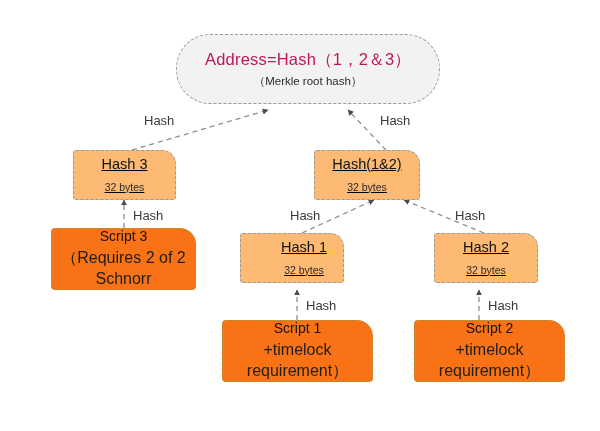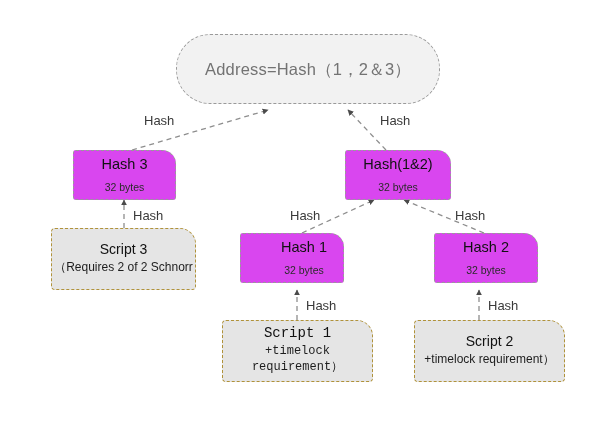--- a/index.html
+++ b/index.html
@@ -37,60 +37,61 @@
     z-index: 3;
   }
   
   .root-node {
     background: #f2f2f2;
     border: 1.6px dashed #9a9a9a;
     border-radius: 34px;
   }
   .root-title {
     font-size: 16.5px;
-    color: #737373;
+    color: #be185d;
     letter-spacing: 0.2px;
     line-height: 1.15;
   }
   .root-sub {
     font-size: 11.5px;
     color: #2a2a2a;
     margin-top: 6px;
     line-height: 1.15;
   }
   
   .hash-node {
-    background: #d946ef;
+    background: #fdba74;
     border: 1.4px dashed #9a9a9a;
     border-radius: 3px 14px 3px 3px;
+    text-decoration: underline;
   }
   .hash-title {
     font-size: 14.5px;
     color: #111111;
     line-height: 1.1;
   }
   .hash-sub {
     font-size: 10.5px;
     color: #2b2b2b;
     margin-top: 9px;
     line-height: 1.1;
   }
   
   .script-node {
-    background: #e5e5e5;
+    background: #f97316;
     border: 1.4px dashed #b0923a;
     border-radius: 4px 16px 4px 4px;
   }
   .script-title {
     font-size: 14px;
     color: #111111;
     line-height: 1.1;
   }
   .script-sub {
-    font-size: 12px;
+    font-size: 16px;
     color: #1d1d1d;
     margin-top: 2px;
     line-height: 1.32;
   }
   
   .edge-label {
     position: absolute;
     font-size: 13px;
     color: #3a3a3a;
     white-space: nowrap;
@@ -119,28 +120,29 @@
 
     <path d="M484,233 L404,200" fill="none" stroke="#8e8e8e" stroke-width="1.3" stroke-dasharray="5,4" marker-end="url(#arrowhead)"></path>
 
     <path d="M297,320 L297,290" fill="none" stroke="#8e8e8e" stroke-width="1.3" stroke-dasharray="5,4" marker-end="url(#arrowhead)"></path>
 
     <path d="M479,320 L479,290" fill="none" stroke="#8e8e8e" stroke-width="1.3" stroke-dasharray="5,4" marker-end="url(#arrowhead)"></path>
   </svg>
 
   <div class="node root-node" style="left:176px; top:34px; width:264px; height:70px;">
     <div class="root-title">Address=Hash（1，2＆3）</div>
+    <div class="root-sub">（Merkle root hash）</div>
   </div>
 
   <div class="node hash-node" style="left:73px; top:150px; width:103px; height:50px;">
     <div class="hash-title">Hash 3</div>
     <div class="hash-sub">32 bytes</div>
   </div>
 
-  <div class="node hash-node" style="left:345px; top:150px; width:106px; height:50px;">
+  <div class="node hash-node" style="left:314px; top:150px; width:106px; height:50px;">
     <div class="hash-title">Hash(1&amp;2)</div>
     <div class="hash-sub">32 bytes</div>
   </div>
 
   <div class="node hash-node" style="left:240px; top:233px; width:104px; height:50px;padding-left:24px;">
     <div class="hash-title">Hash 1</div>
     <div class="hash-sub">32 bytes</div>
   </div>
 
   <div class="node hash-node" style="left:434px; top:233px; width:104px; height:50px;text-align:center;">
@@ -148,21 +150,21 @@
     <div class="hash-sub">32 bytes</div>
   </div>
 
   <div class="node script-node" style="left:51px; top:228px; width:145px; height:62px;">
     <div class="script-title">Script 3</div>
     <div class="script-sub">
       <div>（Requires 2 of 2 Schnorr</div>
     </div>
   </div>
 
-  <div class="node script-node" style="left:222px; top:320px; width:151px; height:62px;font-family:Liberation Mono, monospace;">
+  <div class="node script-node" style="left:222px; top:320px; width:151px; height:62px;">
     <div class="script-title">Script 1</div>
     <div class="script-sub">
       <div>+timelock requirement）</div>
     </div>
   </div>
 
   <div class="node script-node" style="left:414px; top:320px; width:151px; height:62px;">
     <div class="script-title">Script 2</div>
     <div class="script-sub">
       <div>+timelock requirement）</div>

